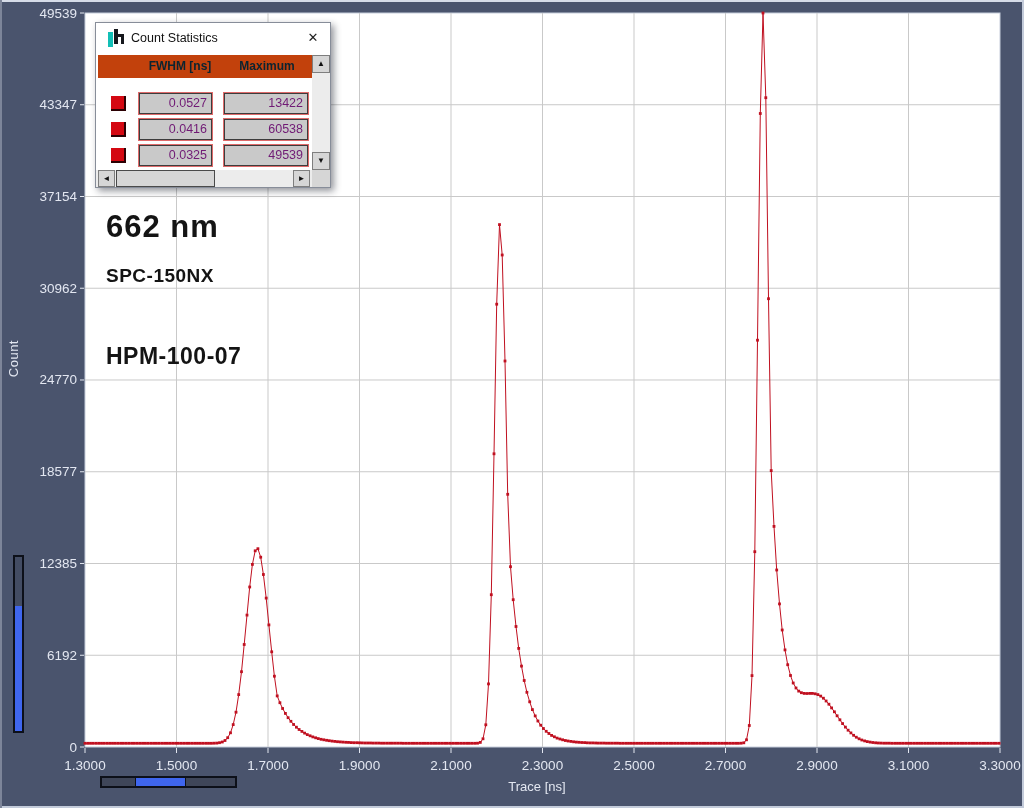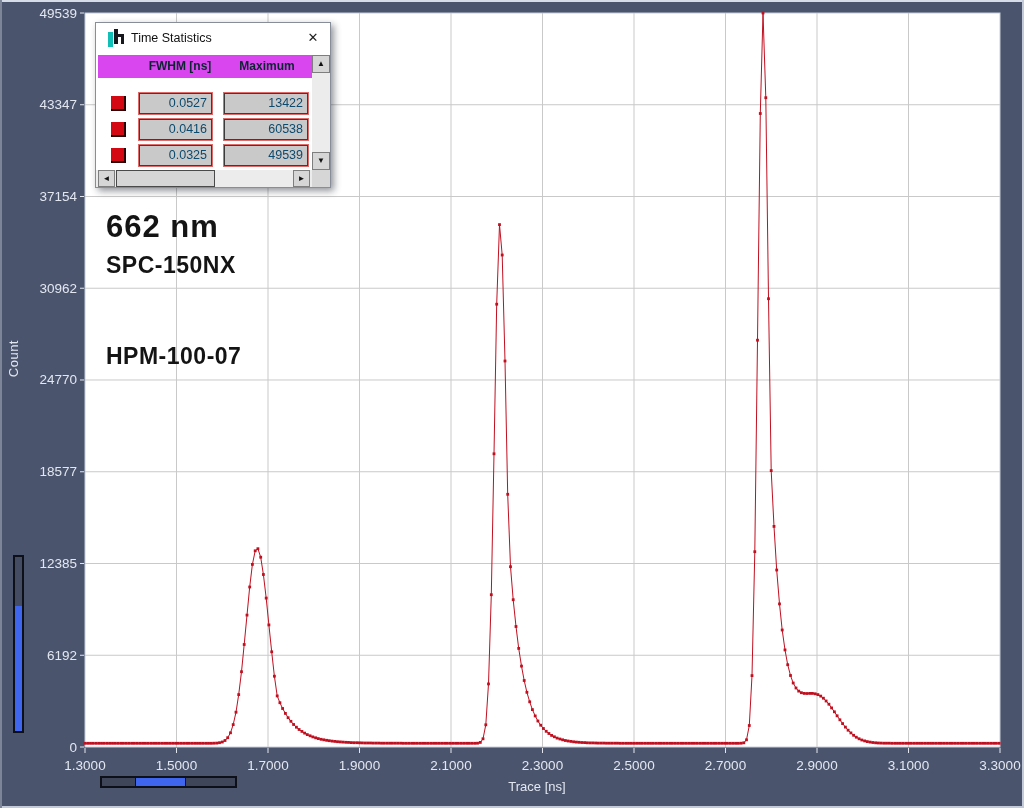--- a/index.html
+++ b/index.html
@@ -17,21 +17,21 @@
   #chart-svg{position:absolute;left:0;top:0;}
 
   
   .axis-title{position:absolute;color:#e3e7f1;font-size:13px;}
   #y-axis-title{left:6px;top:340px;writing-mode:vertical-rl;transform:rotate(180deg);letter-spacing:.5px;}
   #x-axis-title{left:477px;top:779px;width:120px;text-align:center;}
 
   
   .annot{position:absolute;color:#141414;font-weight:bold;line-height:1;}
   #annot-wavelength{left:106px;top:211px;font-size:31px;letter-spacing:1px;}
-  #annot-model1{left:106px;top:254px;font-size:23px;letter-spacing:.5px;}
+  #annot-model1{left:106px;top:266px;font-size:19px;letter-spacing:.5px;}
   #annot-model2{left:106px;top:301px;font-size:23px;letter-spacing:.5px;margin-top:44px;}
 
   
   #left-slider{position:absolute;left:13px;top:555px;width:11px;height:178px;
     border:2px solid #0d1019;background:#434c63;box-sizing:border-box;}
   #left-slider-fill{position:absolute;left:0;bottom:0;width:100%;height:72%;background:#3f66ee;}
   
   #bottom-slider{position:absolute;left:100px;top:776px;width:137px;height:12px;
     border:2px solid #0d1019;background:#3f4659;box-sizing:border-box;display:flex;}
   #bottom-slider .seg-dark1{width:33px;height:100%;background:#3f4659;border-right:1px solid #0d1019;}
@@ -44,32 +44,32 @@
     box-shadow:3px 3px 7px rgba(16,20,34,.45);font-size:12px;color:#111;}
   #stats-titlebar{position:absolute;left:0;top:0;width:100%;height:30px;background:#fff;}
   #bh-icon{position:absolute;left:12px;top:6px;width:17px;height:18px;}
   #bh-icon .teal-bar{position:absolute;left:0;top:3px;width:5px;height:15px;background:#12bfb6;}
   #bh-icon .h-stem{position:absolute;left:6px;top:0;width:4px;height:15px;background:#16181d;}
   #bh-icon .h-arch{position:absolute;left:6px;top:5px;width:10px;height:10px;
     border:3px solid #16181d;border-bottom:none;box-sizing:border-box;}
   #stats-title{position:absolute;left:35px;top:0;height:30px;line-height:30px;font-size:12.5px;}
   #stats-close{position:absolute;right:7px;top:5px;width:20px;height:20px;text-align:center;
     line-height:20px;font-size:13px;color:#222;cursor:default;}
-  #stats-header{position:absolute;left:2px;top:32px;width:214px;height:23px;background:#d946ef;}
+  #stats-header{position:absolute;left:2px;top:32px;width:214px;height:23px;background:#c2410c;}
   #stats-header .col{position:absolute;top:0;height:23px;line-height:23px;text-align:center;
     font-weight:bold;color:#0b2430;font-size:12px;}
   #col-fwhm{left:38px;width:88px;}
   #col-max{left:126px;width:86px;}
   .stats-row{position:absolute;left:2px;width:214px;height:21px;}
   .row-0{top:70px;}.row-1{top:96px;}.row-2{top:122px;}
   .trace-marker{position:absolute;left:13px;top:3px;width:13px;height:13px;background:#d40812;
     border-right:2px solid #2b0003;border-bottom:2px solid #2b0003;}
   .val-box{position:absolute;top:0;height:21px;background:#c9c9c9;border:1px solid #3c3c3c;
     outline:1px solid #de6a6a;box-sizing:border-box;text-align:right;line-height:19px;
-    padding-right:4px;color:#0c4a6e;font-size:12.5px;}
+    padding-right:4px;color:#701a75;font-size:12.5px;}
   .fwhm-box{left:41px;width:73px;}
   .max-box{left:126px;width:84px;}
   
   #stats-vscroll{position:absolute;left:216px;top:32px;width:18px;height:115px;background:#ececec;}
   #stats-hscroll{position:absolute;left:0px;top:147px;width:216px;height:17px;background:#ececec;}
   .sb-btn{position:absolute;background:#d6d6d6;border:1px solid #7e7e7e;box-sizing:border-box;
     text-align:center;color:#111;}
   #vs-up{left:0;top:0;width:18px;height:18px;font-size:8px;line-height:16px;}
   #vs-down{left:0;bottom:0;width:18px;height:18px;font-size:8px;line-height:16px;}
   #hs-left{left:2px;top:0;width:17px;height:17px;font-size:8px;line-height:15px;}
@@ -503,21 +503,21 @@
     <div class="seg-dark2"></div>
   </div>
 
   <div id="stats-window">
     <div id="stats-titlebar">
       <div id="bh-icon">
         <div class="teal-bar"></div>
           <div class="h-stem"></div>
           <div class="h-arch"></div>
       </div>
-      <div id="stats-title">Time Statistics</div>
+      <div id="stats-title">Count Statistics</div>
       <div id="stats-close">✕</div>
     </div>
 
     <div id="stats-header">
       <div class="col" id="col-fwhm">FWHM [ns]</div>
       <div class="col" id="col-max">Maximum</div>
     </div>
 
     <div class="stats-row row-0">
       <div class="trace-marker"></div>

